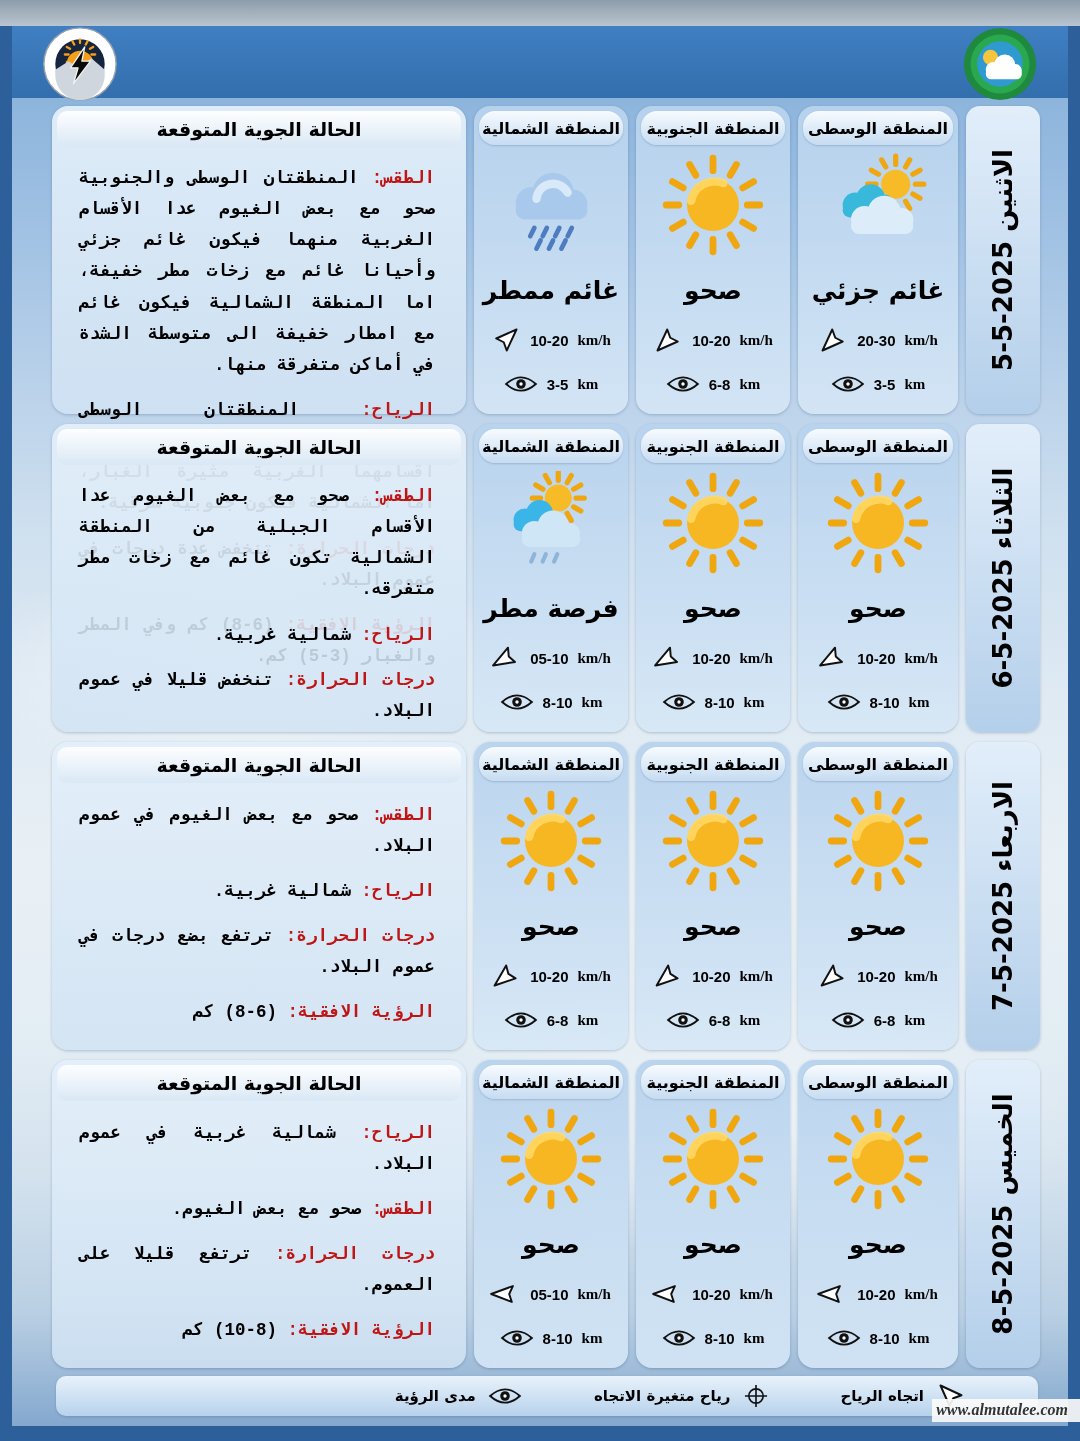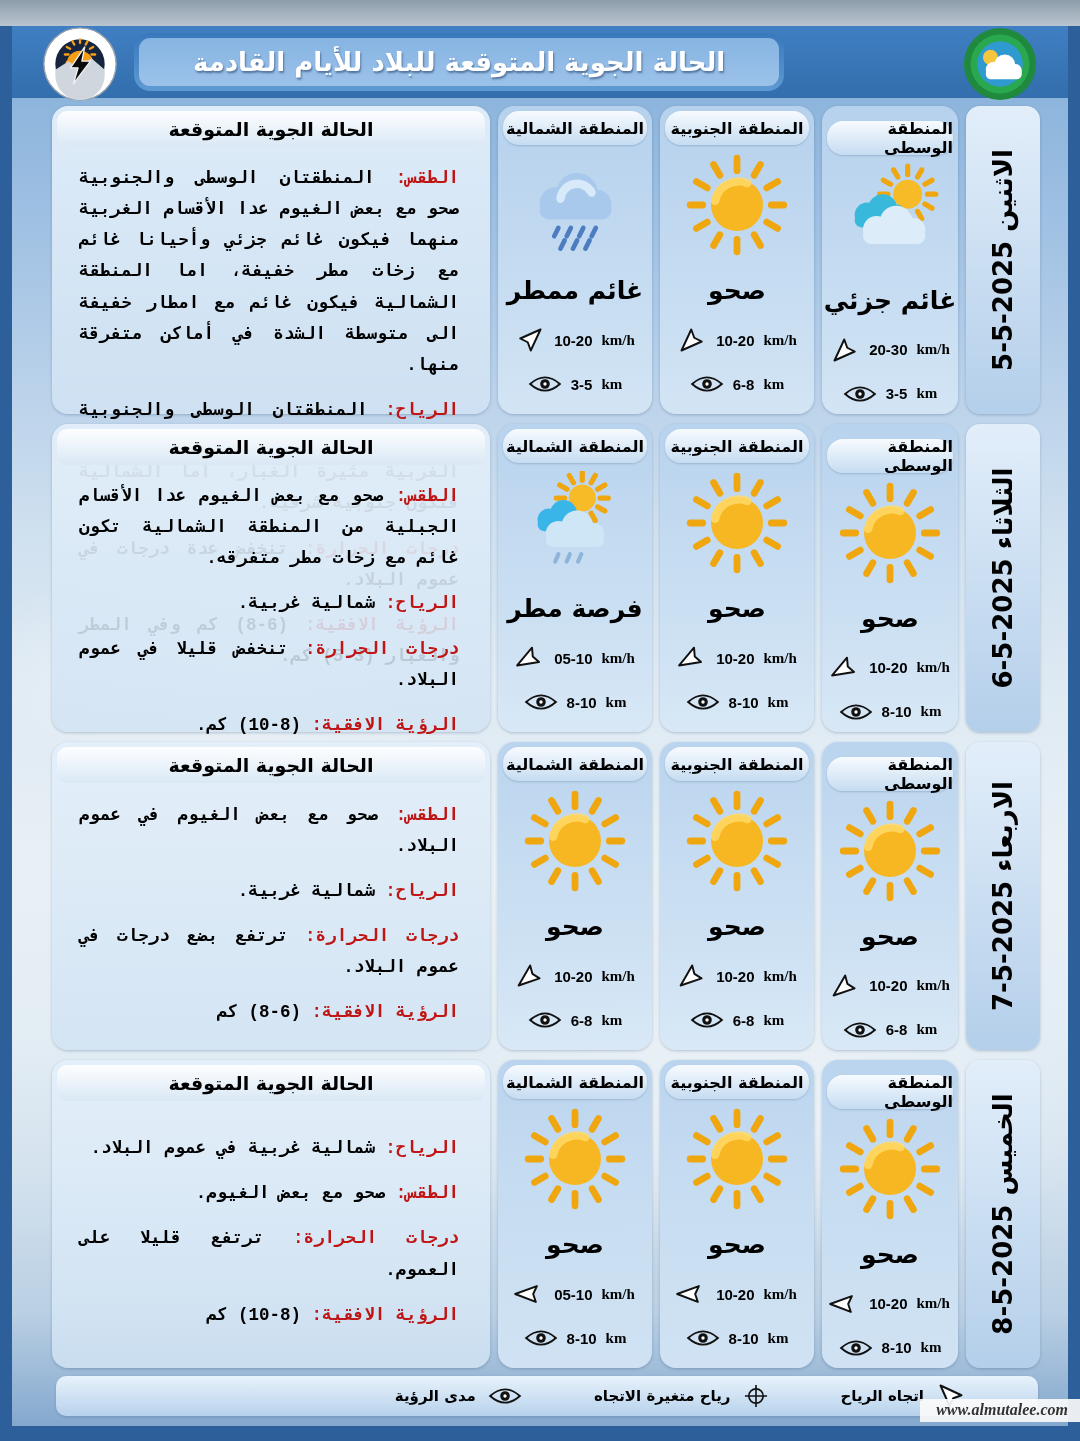--- a/index.html
+++ b/index.html
@@ -41,21 +41,21 @@
   .day-label{
     position:absolute;top:50%;left:50%;transform:translate(-50%,-50%) rotate(-90deg);
     white-space:nowrap;direction:rtl;font-size:26px;color:#000;
     font-family:"DejaVu Sans","Liberation Serif",serif;
   }
   .card{
     flex:0 0 auto;border-radius:16px;display:flex;flex-direction:column;align-items:center;
     background:linear-gradient(180deg,rgba(184,211,238,.95),rgba(214,231,246,.88));
     box-shadow:0 1px 3px rgba(20,50,90,.25);box-sizing:border-box;
   }
-  .card.c0{width:136px;justify-content:center;}
+  .card.c0{width:160px;}
   .card.c1{width:154px;}
   .card.c2{width:154px;}
   .card-header{
     align-self:stretch;margin:5px 5px 0 5px;height:34px;border-radius:16px;
     background:linear-gradient(180deg,#f7fbff,#c6dcf1);
     display:flex;align-items:center;justify-content:center;
     font-size:16px;color:#000;box-shadow:0 1px 2px rgba(20,50,90,.2);
   }
   .wicon-box{margin-top:8px;width:104px;height:104px;}
   .wicon{width:104px;height:104px;display:block;}
@@ -91,21 +91,21 @@
     direction:rtl;margin:8px 30px 0 44px;height:40px;border-radius:10px;
     background:linear-gradient(180deg,#e8f2fb,#b7d2ec);
     display:flex;align-items:center;gap:72px;padding:0 72px 0 0;
     box-shadow:0 1px 3px rgba(20,50,90,.2);
   }
   .legend-item{display:flex;align-items:center;gap:12px;font-size:15px;color:#000;}
   .licon{display:inline-flex;align-items:center;}
   .licon[data-icon="arrow"] svg{transform:rotate(270deg);}
   .watermark{
     position:absolute;right:0;bottom:19px;background:rgba(250,250,250,.92);
-    padding:2px 12px 3px 16px;font-style:italic;font-size:16px;color:#333;
+    padding:2px 12px 3px 4px;font-style:italic;font-size:16px;color:#333;
     font-family:"Liberation Serif","DejaVu Serif",serif;
   }
 </style>
 </head>
 <body>
 
 <div class="top-strip"></div>
 
 <div class="page">
 
@@ -122,23 +122,20 @@
           <line x1="28.0" y1="30.0" x2="24.0" y2="30.0" stroke="#f59f19" stroke-width="2.4" stroke-linecap="round"></line>
           <line x1="29.6" y1="24.0" x2="26.1" y2="22.0" stroke="#f59f19" stroke-width="2.4" stroke-linecap="round"></line>
           <line x1="34.0" y1="19.6" x2="32.0" y2="16.1" stroke="#f59f19" stroke-width="2.4" stroke-linecap="round"></line>
           <line x1="40.0" y1="18.0" x2="40.0" y2="14.0" stroke="#f59f19" stroke-width="2.4" stroke-linecap="round"></line>
           <line x1="46.0" y1="19.6" x2="48.0" y2="16.1" stroke="#f59f19" stroke-width="2.4" stroke-linecap="round"></line>
           <line x1="50.4" y1="24.0" x2="53.9" y2="22.0" stroke="#f59f19" stroke-width="2.4" stroke-linecap="round"></line>
           <path d="M26 40 a14 14 0 0 1 28 0 Z" fill="#f59f19"></path>
           <path d="M14 46 L28 37 L38 44 L52 34 L66 46 L66 52 A26 26 0 0 1 14 52 Z" fill="#cfd6de"></path>
           <path d="M45 22 L30 44 L38 44 L33 61 L51 37 L42 37 Z" fill="#0a0a0a" stroke="#f2f2f2" stroke-width="1.4" stroke-linejoin="round"></path>
         </svg></div>
-    <div class="title-box">
-      <div class="title-inner">الحالة الجوية المتوقعة للبلاد للأيام القادمة</div>
-    </div>
     <div class="logo logo-right" id="logo-right"><svg viewBox="0 0 80 80" width="76" height="76">
           <circle cx="40" cy="40" r="38" fill="#1f8a3d"></circle>
           <circle cx="40" cy="40" r="31" fill="#2aa84f"></circle>
           <circle cx="40" cy="40" r="24" fill="#2f9ad0"></circle>
           <circle cx="30" cy="33" r="8" fill="#f5c63d"></circle>
           <g fill="#ffffff">
             <circle cx="33" cy="46" r="8"></circle>
             <circle cx="45" cy="41" r="11"></circle>
             <circle cx="56" cy="47" r="7"></circle>
             <rect x="25" y="45" width="38" height="11" rx="5.5"></rect>

